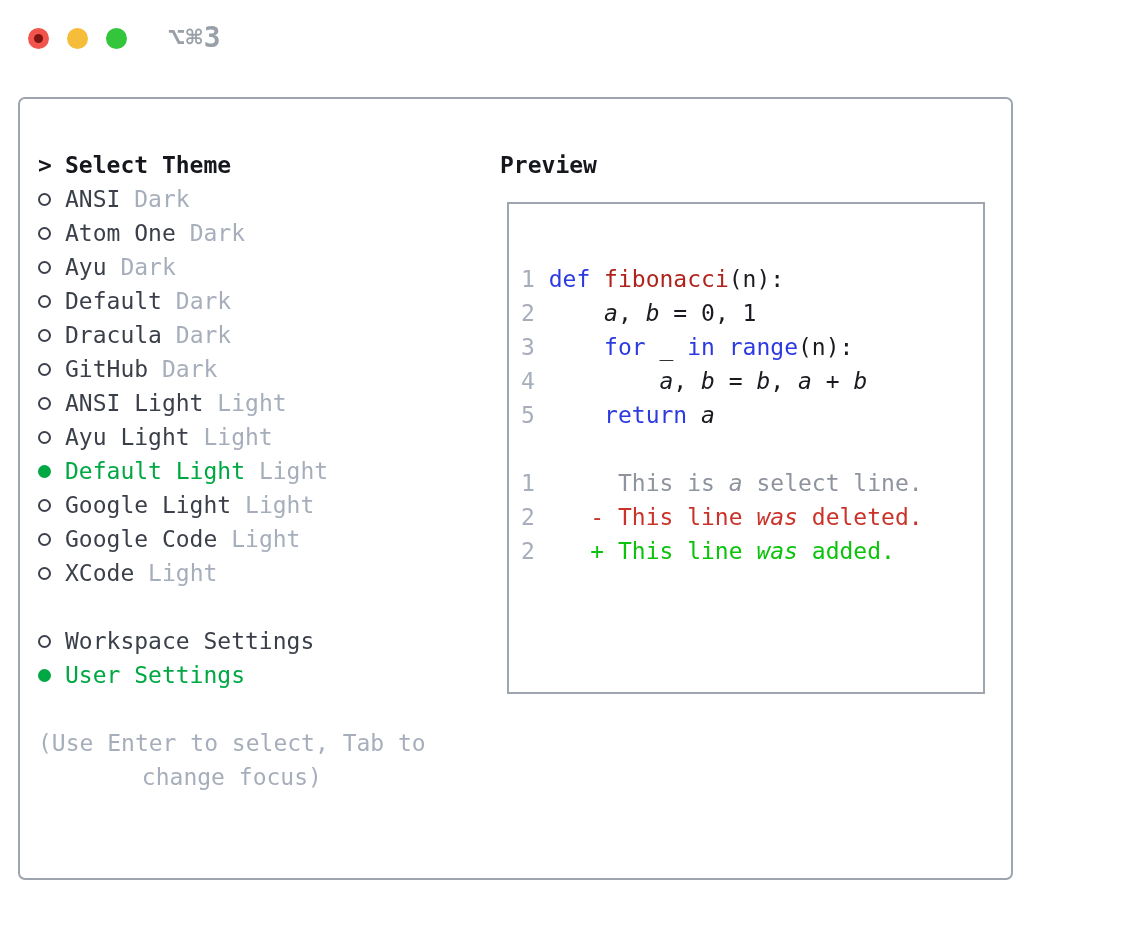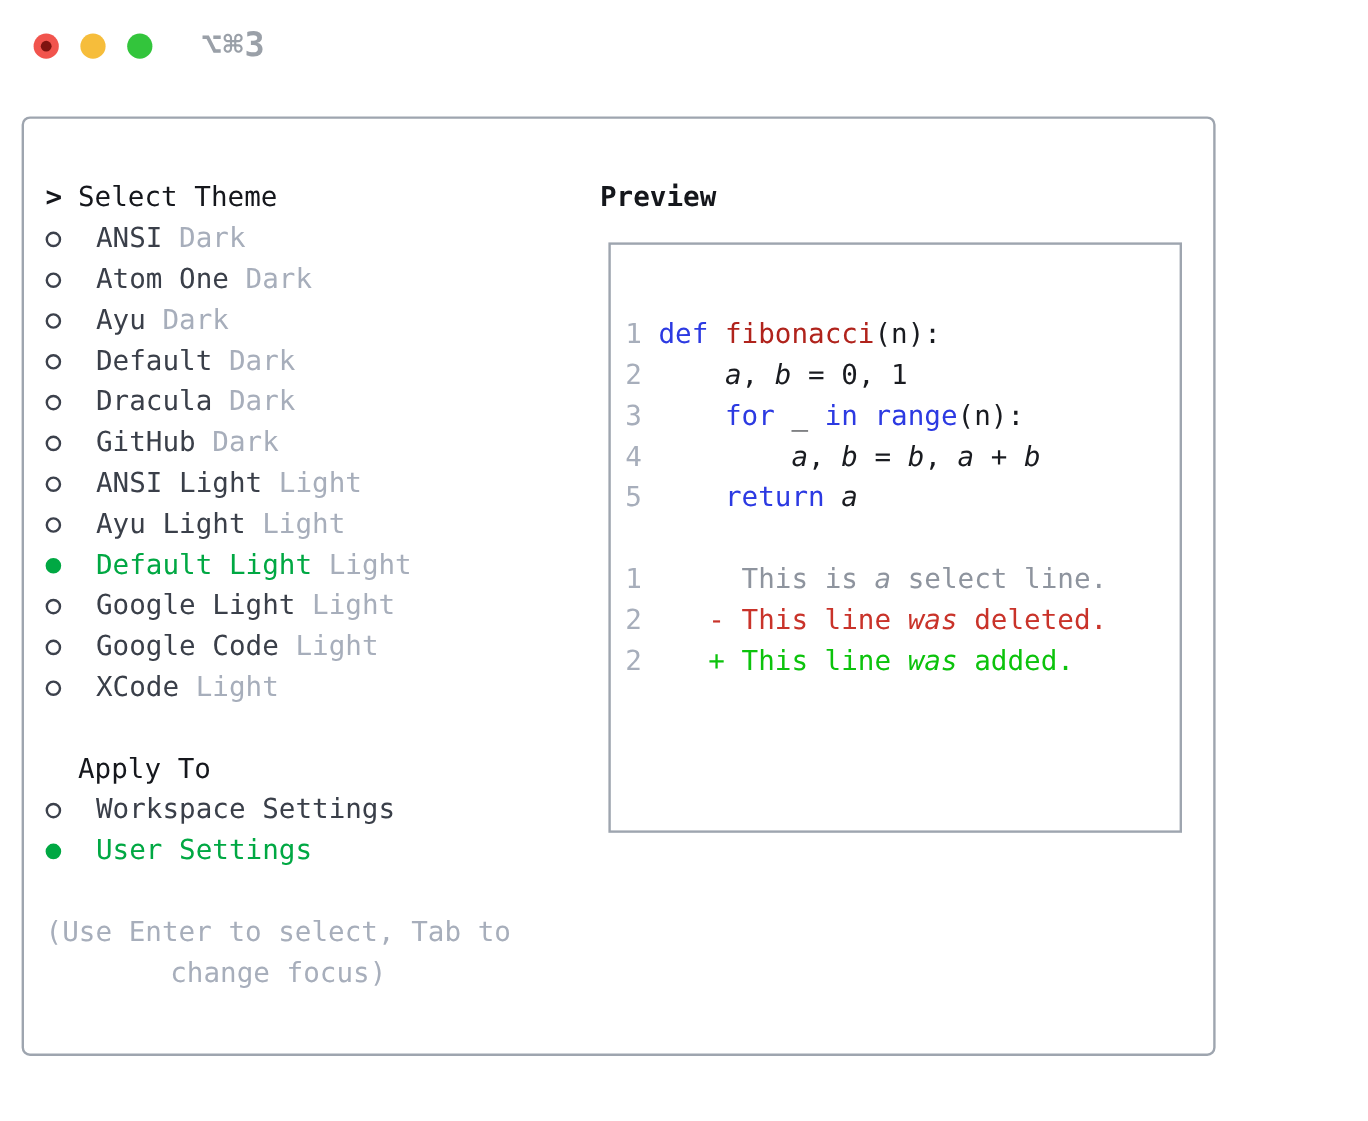--- a/index.html
+++ b/index.html
@@ -36,22 +36,22 @@
     border:2px solid var(--border);border-radius:7px;background:#fff;box-sizing:border-box;
   }
   .left-col{position:absolute;left:18px;top:49px;}
   .row{display:flex;align-items:center;height:34px;font-size:23px;color:var(--item);}
   .row.spacer{height:34px;}
   .marker{width:13px;margin-right:14px;flex:0 0 13px;display:flex;align-items:center;justify-content:center;}
   .caret{width:27px;flex:0 0 27px;font-weight:bold;color:var(--ink);font-size:23px;}
   .radio{width:13px;height:13px;border:2px solid #3c414c;border-radius:50%;box-sizing:border-box;}
   .row.selected .radio{background:var(--green);border-color:var(--green);}
   .row.selected .t-name{color:var(--green);}
-  .t-header{font-weight:normal;color:var(--ink);}
-  .t-name{white-space:pre;margin-left:15px;}
+  .t-header{font-weight:bold;color:var(--ink);}
+  .t-name{white-space:pre;}
   .t-variant{color:var(--muted);white-space:pre;}
   .indent{margin-left:27px;}
   .help-line{height:34px;line-height:34px;font-size:23px;color:var(--muted);white-space:pre;text-align:center;}
   
   .preview-title{position:absolute;left:480px;top:49px;height:34px;line-height:34px;font-size:23px;font-weight:bold;color:var(--ink);}
   .preview-box{
     position:absolute;left:487px;top:103px;width:478px;height:492px;
     border:2px solid var(--border);background:#fff;box-sizing:border-box;
     padding:58px 0 0 12px;overflow:hidden;
   }
@@ -184,23 +184,20 @@
         <span class="marker">
             <span class="radio"></span>
           </span>
         <span class="t-name">XCode</span>
           <span class="t-variant">&nbsp;</span>
           <span class="t-variant">Light</span>
       </div>
 
       <div class="row spacer"></div>
 
-      <div class="row">
-        <span class="t-header indent">Apply To</span>
-      </div>
       <div class="row apply-item">
         <span class="marker">
             <span class="radio"></span>
           </span>
         <span class="t-name">Workspace Settings</span>
       </div>
       <div class="row apply-item selected">
         <span class="marker">
             <span class="radio"></span>
           </span>

